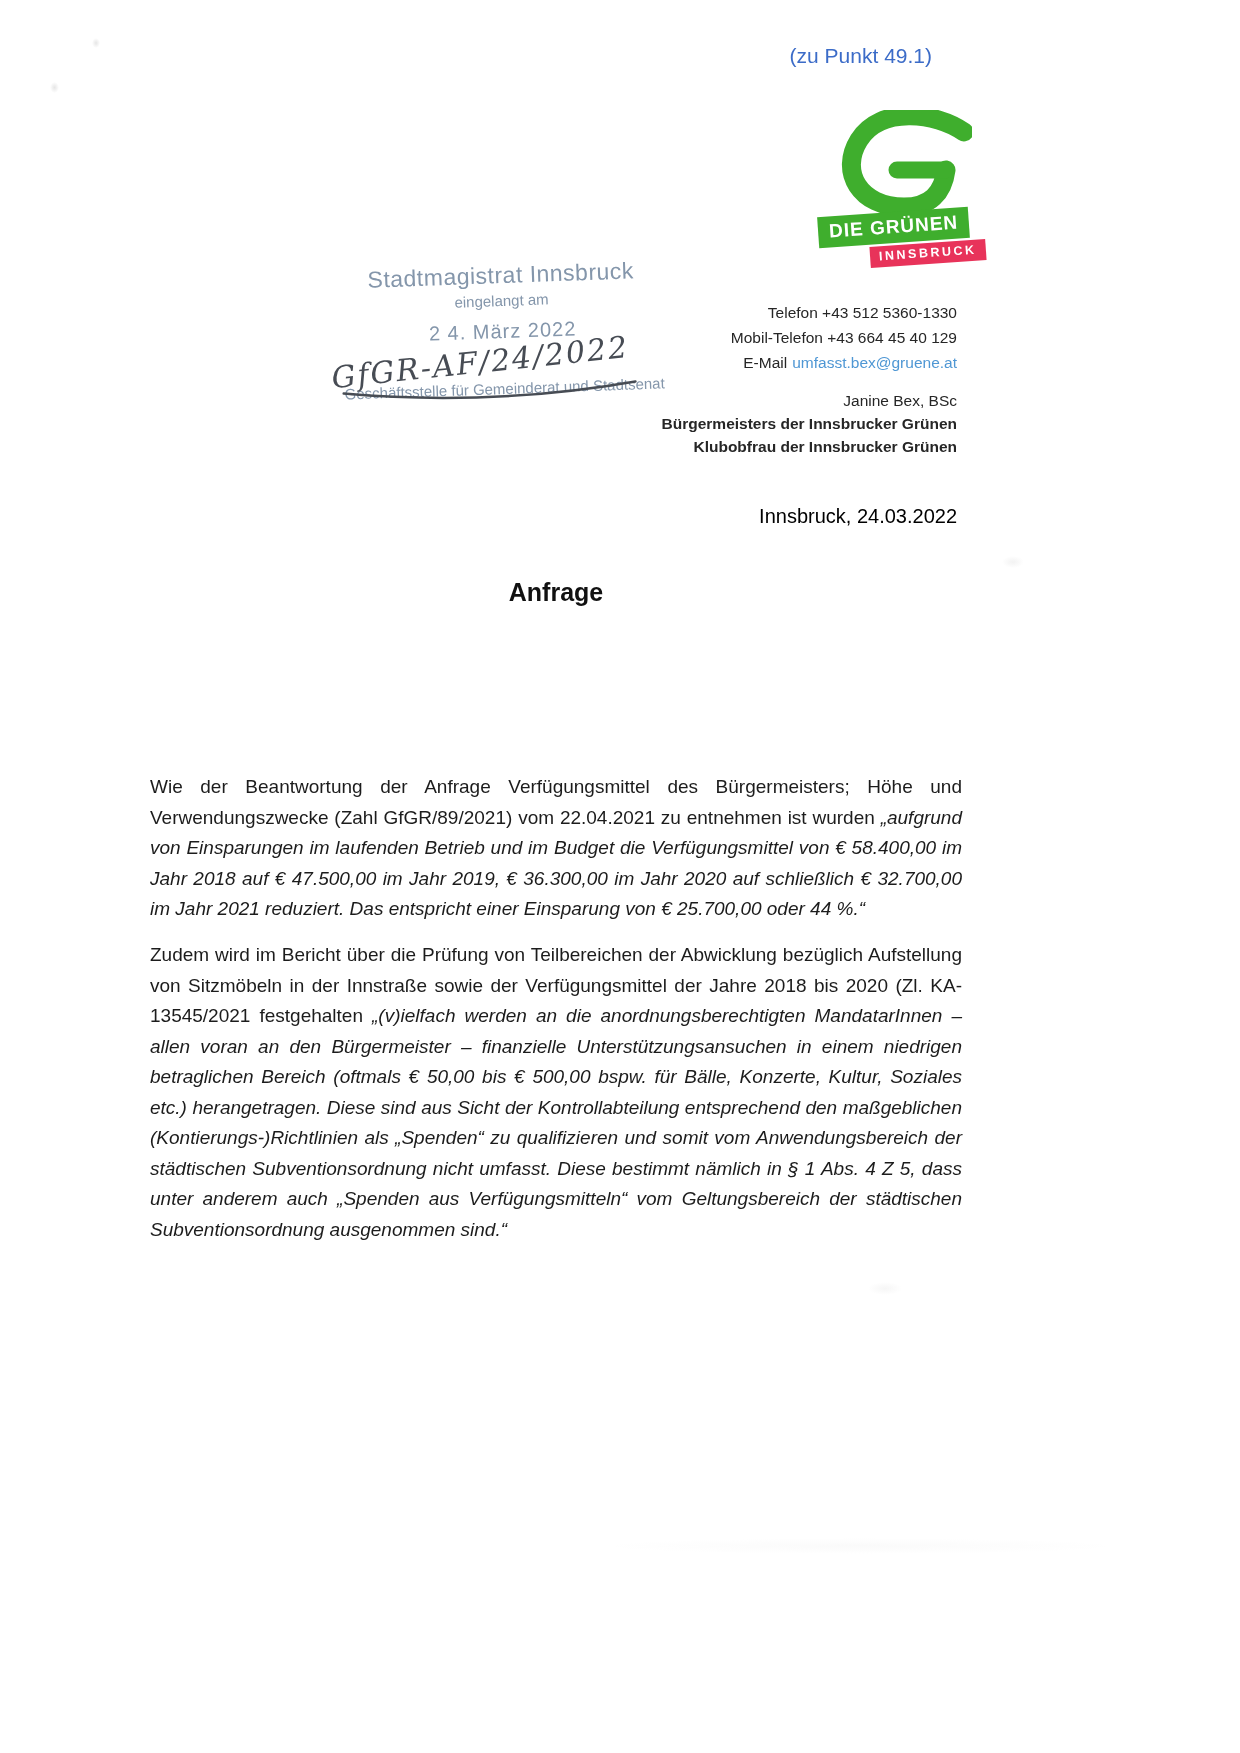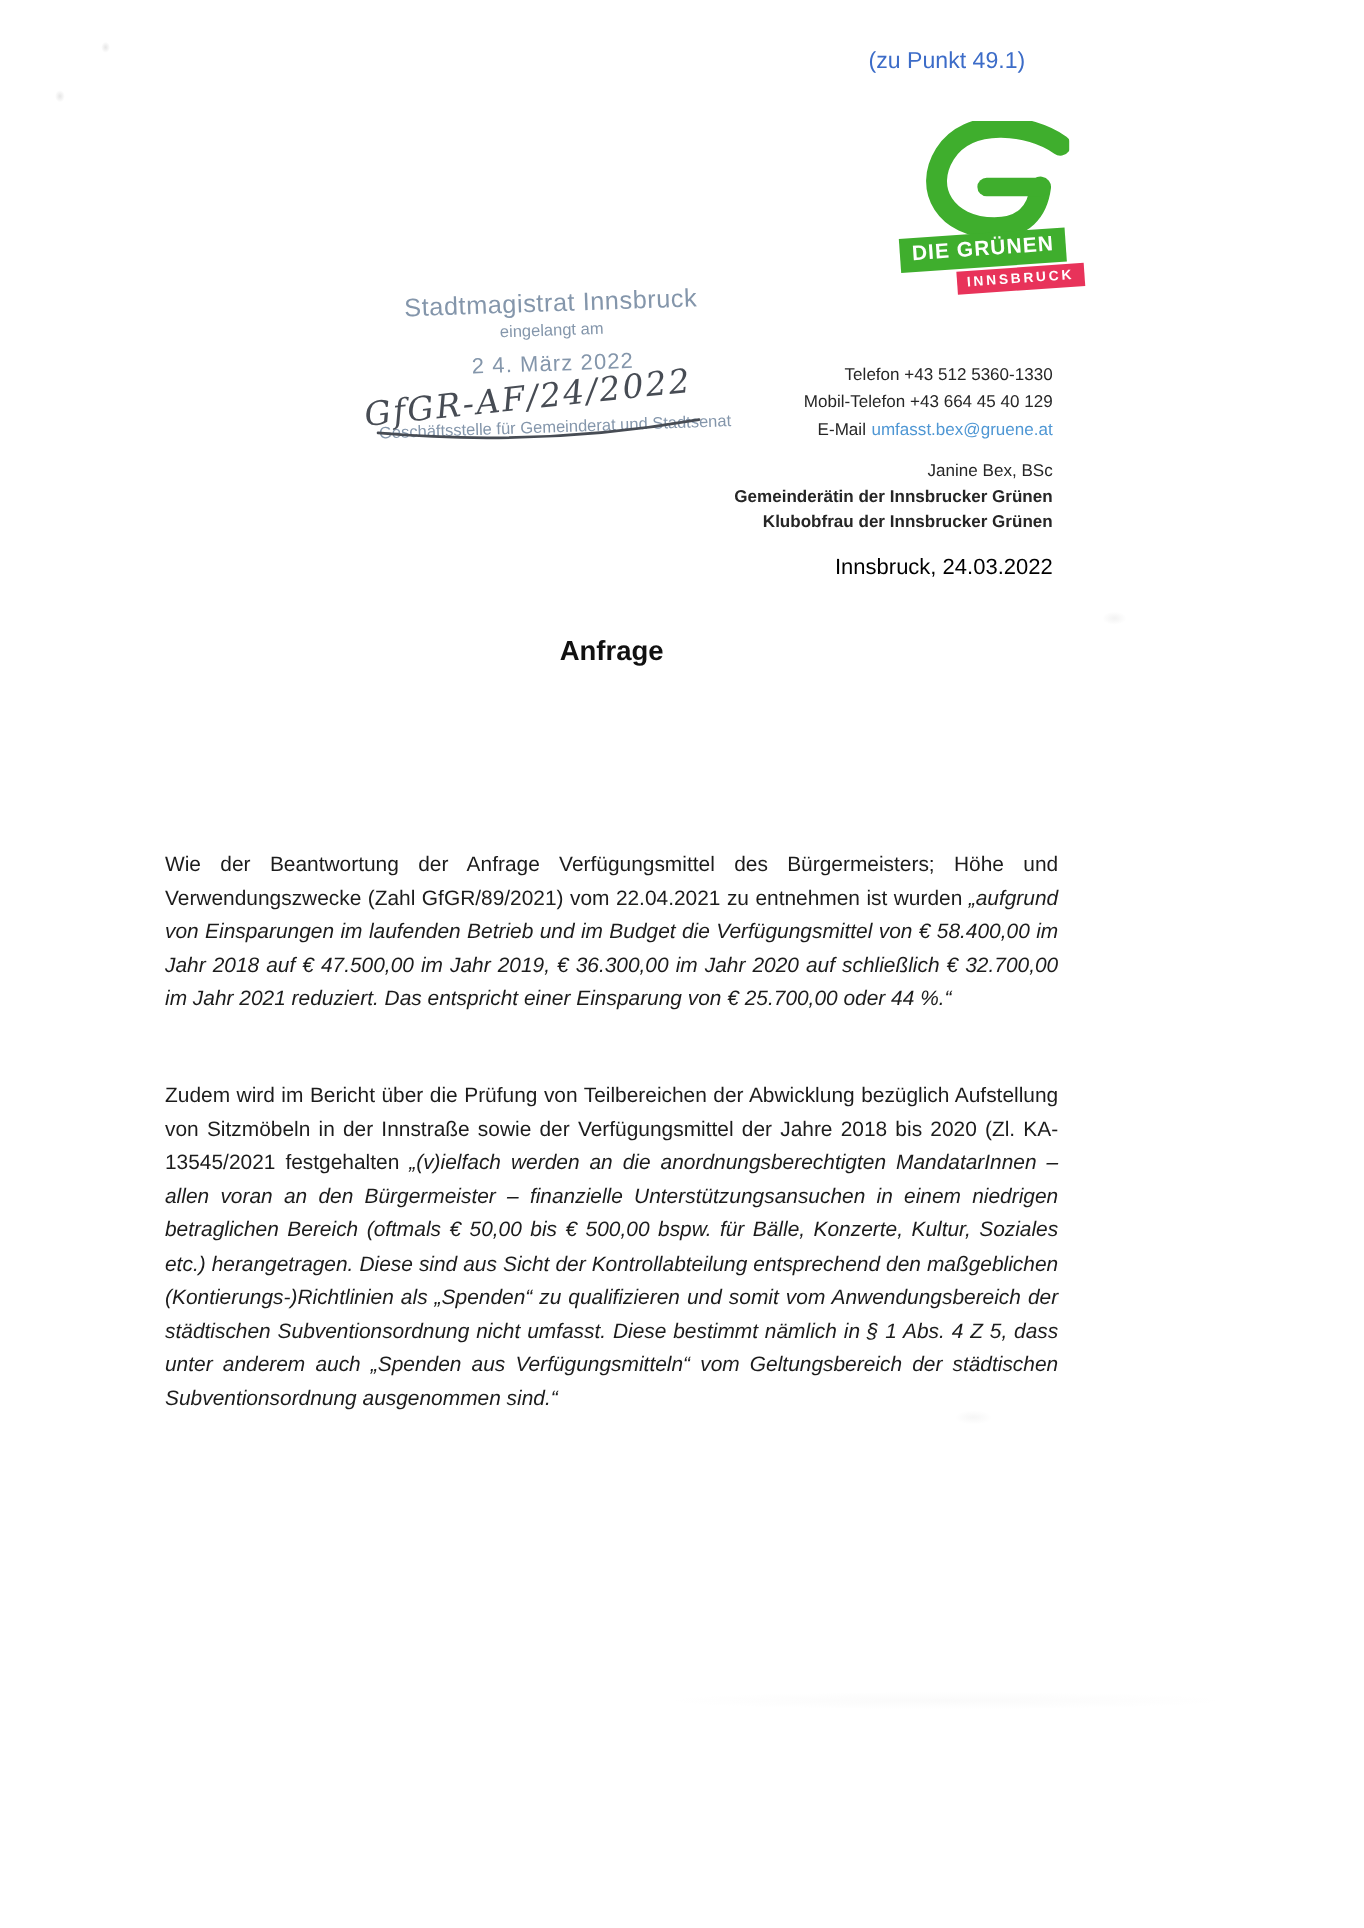--- a/index.html
+++ b/index.html
@@ -60,21 +60,21 @@
     position: absolute; top: 80px; left: -8px; width: 350px;
     font-family: "DejaVu Serif", serif; font-style: italic;
     font-size: 30px; letter-spacing: 2px;
     color: #474c54; transform: rotate(-4deg);
     white-space: nowrap;
   }
   .hw-underline { position: absolute; top: 120px; left: 0px; }
 
   
   .contact {
-    position: absolute; top: 328px; right: 283px;
+    position: absolute; top: 300px; right: 283px;
     text-align: right; font-size: 15.5px; line-height: 25px; color: #262626;
   }
   .email-link { color: #4f97d4; margin-left: 5px; cursor: pointer; text-decoration: none; }
   .contact-name { margin-top: 14px; font-weight: normal; line-height: 23px; }
   .contact-role { font-weight: bold; line-height: 23px; }
 
   .place-date {
     position: absolute; top: 505px; right: 283px;
     font-size: 20px; color: #000000;
   }
@@ -88,21 +88,21 @@
     position: absolute; top: 694px; left: 150px; width: 812px;
     font-weight: bold; font-size: 19px; line-height: 30px; color: #151515;
   }
 
   .body-para {
     position: absolute; left: 150px; width: 812px; margin: 0;
     font-size: 19px; line-height: 30.5px; text-align: justify;
     color: #1c1c1c; hyphens: auto; -webkit-hyphens: auto;
   }
   .para1 { top: 772px; }
-  .para2 { top: 940px; margin-top: 42px; }
+  .para2 { top: 940px; }
   .seg-italic { font-style: italic; }
 
   .footer {
     position: absolute; top: 1486px; left: 0; width: 100%;
     text-align: center; font-size: 15.5px; color: #2e2e2e;
   }
 </style>
 </head>
 <body>
 
@@ -140,21 +140,21 @@
     </svg>
   </div>
 
   <div class="contact">
     <div class="contact-line">Telefon +43 512 5360-1330</div>
     <div class="contact-line">Mobil-Telefon +43 664 45 40 129</div>
     <div class="contact-line">
       <span>E-Mail</span><a class="email-link">umfasst.bex@gruene.at</a>
     </div>
     <div class="contact-name">Janine Bex, BSc</div>
-    <div class="contact-role">Gemeinderätin der Innsbrucker Grünen</div>
+    <div class="contact-role">Bürgermeisters der Innsbrucker Grünen</div>
     <div class="contact-role">Klubobfrau der Innsbrucker Grünen</div>
   </div>
 
   <div class="place-date">Innsbruck, 24.03.2022</div>
 
   <h1 class="doc-title">Anfrage</h1>
 
   <div class="subject">
   </div>
 

